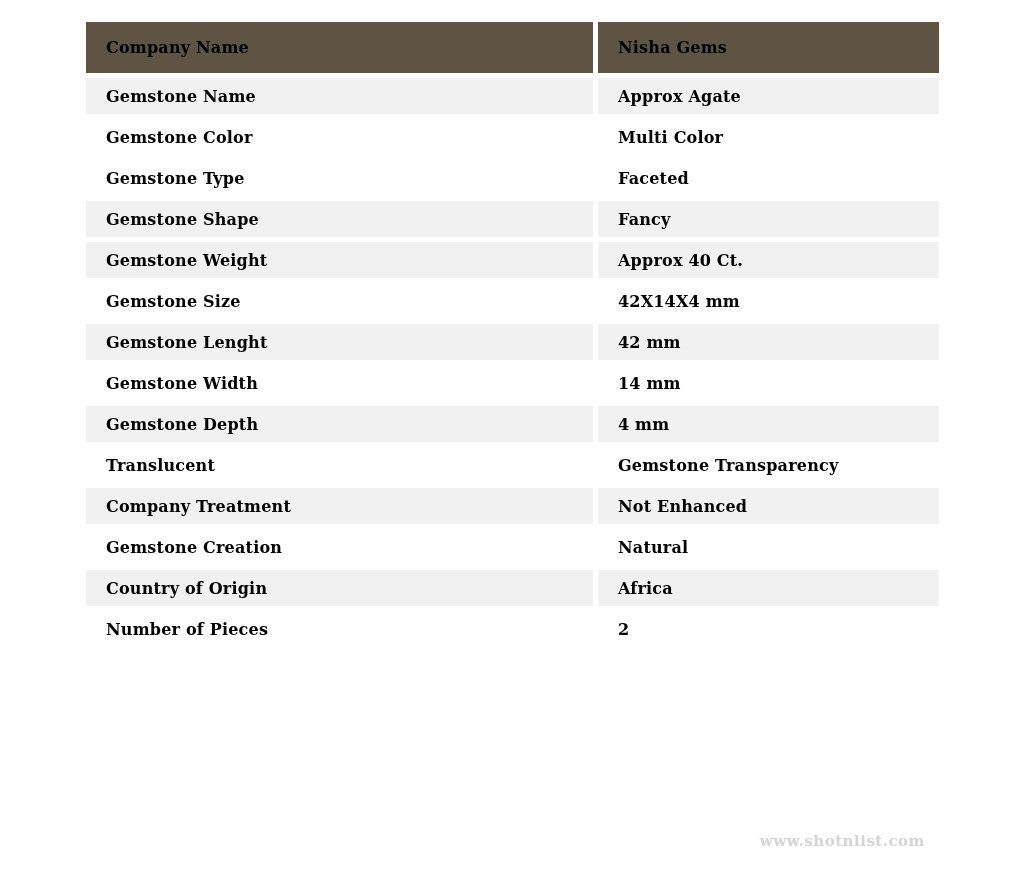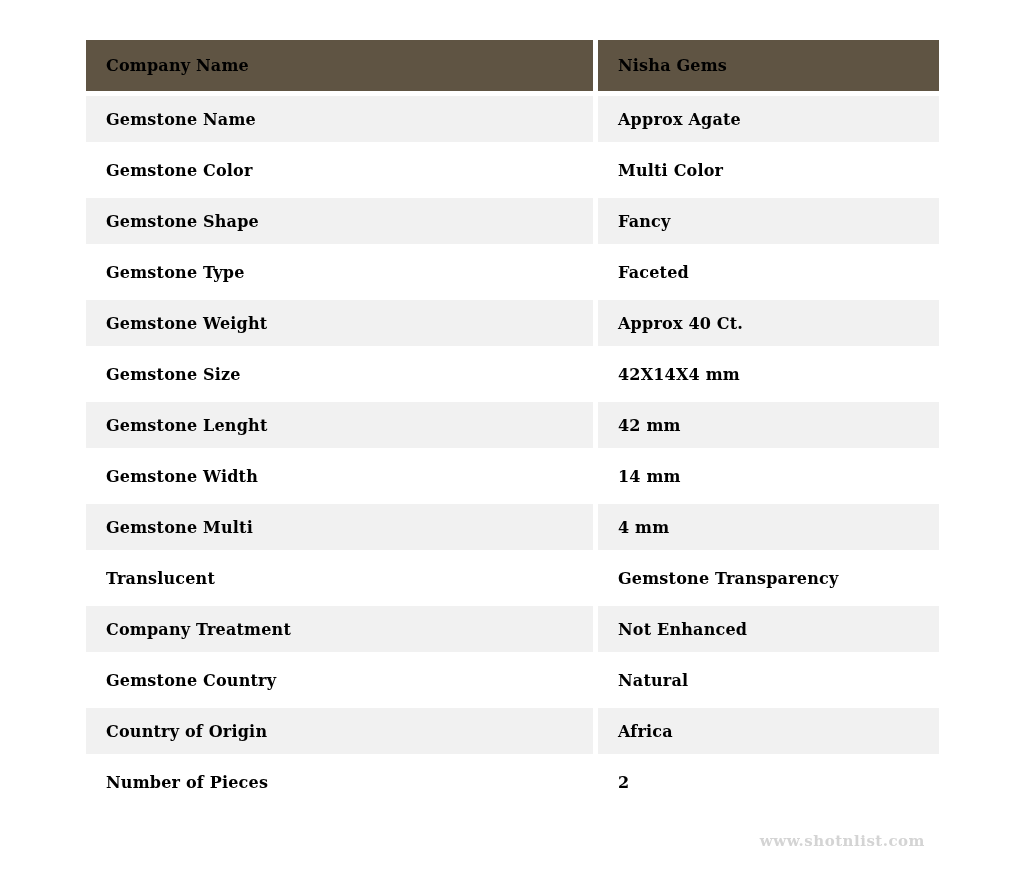--- a/index.html
+++ b/index.html
@@ -20,31 +20,31 @@
   .page {
     position: relative;
     width: 1024px;
     height: 882px;
     background: var(--page-bg);
     overflow: hidden;
   }
   .spec-table {
     position: absolute;
     left: 86px;
-    top: 40px;
+    top: 22px;
     width: 853px;
   }
   .row {
     display: grid;
     grid-template-columns: 507px 341px;
     column-gap: 5px;
     margin-bottom: 5px;
   }
   .header-row { height: 51px; }
-  .data-row  { height: 46px; }
+  .data-row  { height: 36px; }
   .cell {
     display: flex;
     align-items: center;
     padding-left: 20px;
     font-weight: 700;
     font-size: 16px;
     letter-spacing: 0.2px;
     color: var(--cell-text);
   }
   .header-row .cell {
@@ -79,28 +79,28 @@
   <div class="row data-row shaded">
     <div class="cell">Gemstone Name</div>
     <div class="cell">Approx Agate</div>
   </div>
 
   <div class="row data-row plain">
     <div class="cell">Gemstone Color</div>
     <div class="cell">Multi Color</div>
   </div>
 
+  <div class="row data-row plain">
+    <div class="cell">Gemstone Type</div>
+    <div class="cell">Faceted</div>
+  </div>
+
   <div class="row data-row shaded">
     <div class="cell">Gemstone Shape</div>
     <div class="cell">Fancy</div>
-  </div>
-
-  <div class="row data-row plain">
-    <div class="cell">Gemstone Type</div>
-    <div class="cell">Faceted</div>
   </div>
 
   <div class="row data-row shaded">
     <div class="cell">Gemstone Weight</div>
     <div class="cell">Approx 40 Ct.</div>
   </div>
 
   <div class="row data-row plain">
     <div class="cell">Gemstone Size</div>
     <div class="cell">42X14X4 mm</div>
@@ -110,36 +110,36 @@
     <div class="cell">Gemstone Lenght</div>
     <div class="cell">42 mm</div>
   </div>
 
   <div class="row data-row plain">
     <div class="cell">Gemstone Width</div>
     <div class="cell">14 mm</div>
   </div>
 
   <div class="row data-row shaded">
-    <div class="cell">Gemstone Multi</div>
+    <div class="cell">Gemstone Depth</div>
     <div class="cell">4 mm</div>
   </div>
 
   <div class="row data-row plain">
     <div class="cell">Translucent</div>
     <div class="cell">Gemstone Transparency</div>
   </div>
 
   <div class="row data-row shaded">
     <div class="cell">Company Treatment</div>
     <div class="cell">Not Enhanced</div>
   </div>
 
   <div class="row data-row plain">
-    <div class="cell">Gemstone Country</div>
+    <div class="cell">Gemstone Creation</div>
     <div class="cell">Natural</div>
   </div>
 
   <div class="row data-row shaded">
     <div class="cell">Country of Origin</div>
     <div class="cell">Africa</div>
   </div>
 
   <div class="row data-row plain">
     <div class="cell">Number of Pieces</div>

